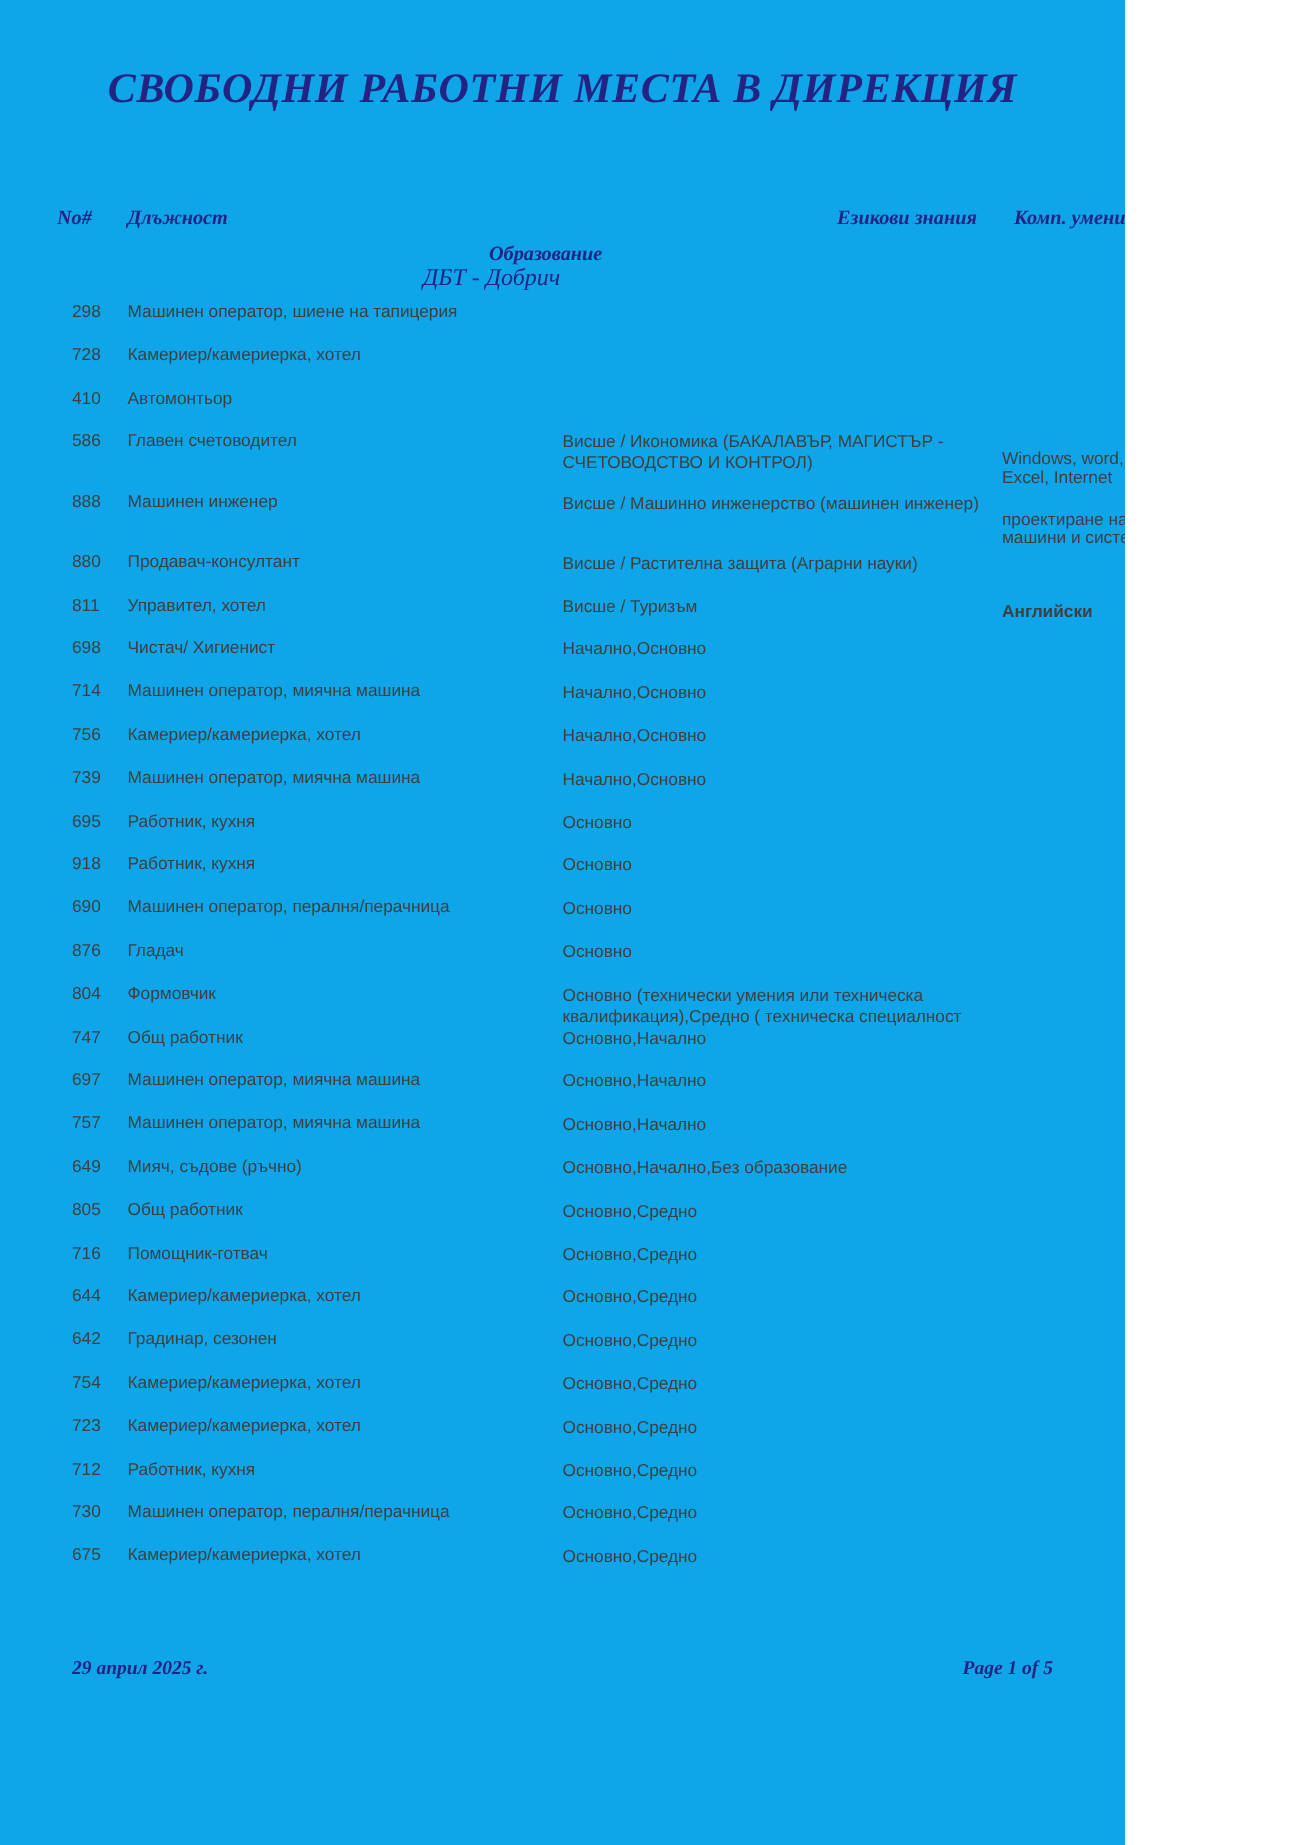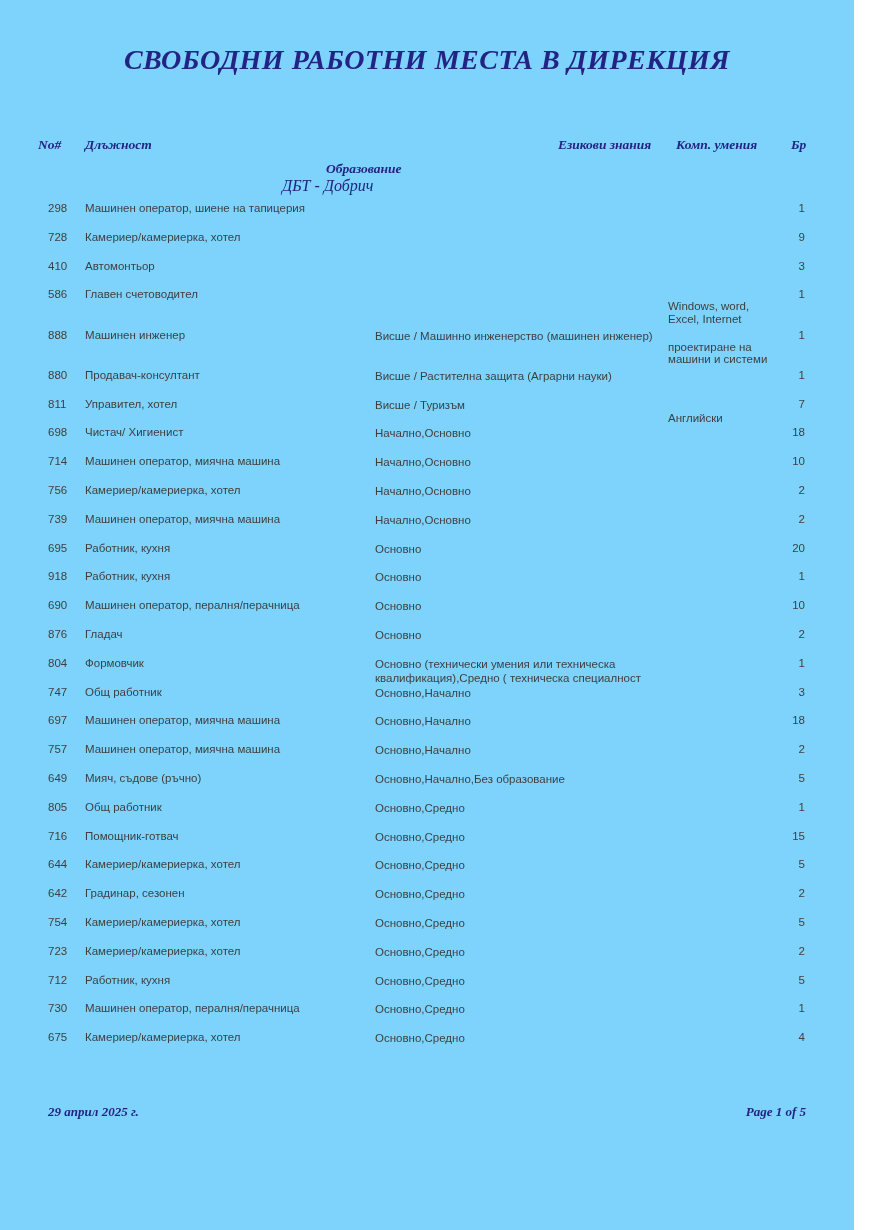--- a/index.html
+++ b/index.html
@@ -2,22 +2,22 @@
 <html style="--accent: #232384; --body: #3f3f3f;"><head>
 <meta charset="utf-8">
 <style>
   :root{
     --accent:#232384;
     --body:#3f3f3f;
   }
   html,body{margin:0;padding:0;background:#fff;}
   .page{
     position:relative;
-    width:854px;height:1230px;
-    background:#7dd3fc;
+    width:750px;height:1230px;
+    background:#0ea5e9;
     overflow:hidden;
     font-family:"Liberation Sans","DejaVu Sans",sans-serif;
     color:var(--body);
   }
   .title{
     position:absolute;top:40px;left:0;right:0;
     text-align:center;
     font-family:"Liberation Serif","DejaVu Serif",serif;
     font-style:italic;font-weight:bold;
     font-size:28px;line-height:40px;
@@ -41,21 +41,21 @@
     color:var(--accent);white-space:nowrap;
   }
   .rows{position:absolute;top:202px;left:0;right:0;}
   .row{position:relative;height:28.8px;font-size:11.5px;}
   .row.tall{height:40.2px;}
   .c{position:absolute;top:0;line-height:13px;}
   .c.no{left:48px;width:34px;}
   .c.pos{left:85px;width:282px;}
   .c.edu{left:375px;width:280px;line-height:14px;}
   .c.skills{left:668px;width:108px;}
-  .c.skills .lang{display:block;margin-top:14px;line-height:12.5px;}
+  .c.skills .lang{display:block;margin-top:4px;line-height:12.5px;font-weight:bold;}
   .c.skills .comp{display:block;margin-top:12px;line-height:12.5px;}
   .c.cnt{left:755px;width:50px;text-align:right;}
   .footer{
     position:absolute;top:1104px;left:48px;right:48px;
     display:flex;justify-content:space-between;
     font-family:"Liberation Serif","DejaVu Serif",serif;
     font-style:italic;font-weight:bold;font-size:13px;
     color:var(--accent);
   }
 </style>
@@ -109,20 +109,21 @@
     <span class="c skills">
       
       
     </span>
     <span class="c cnt">3</span>
   </div>
 
   <div class="row tall">
     <span class="c no">586</span>
     <span class="c pos">Главен счетоводител</span>
+    <span class="c edu">Висше / Икономика (БАКАЛАВЪР, МАГИСТЪР - СЧЕТОВОДСТВО И КОНТРОЛ)</span>
     <span class="c skills">
 
       <span class="comp">Windows, word, Excel, Internet</span>
     </span>
     <span class="c cnt">1</span>
   </div>
 
   <div class="row tall">
     <span class="c no">888</span>
     <span class="c pos">Машинен инженер</span>

